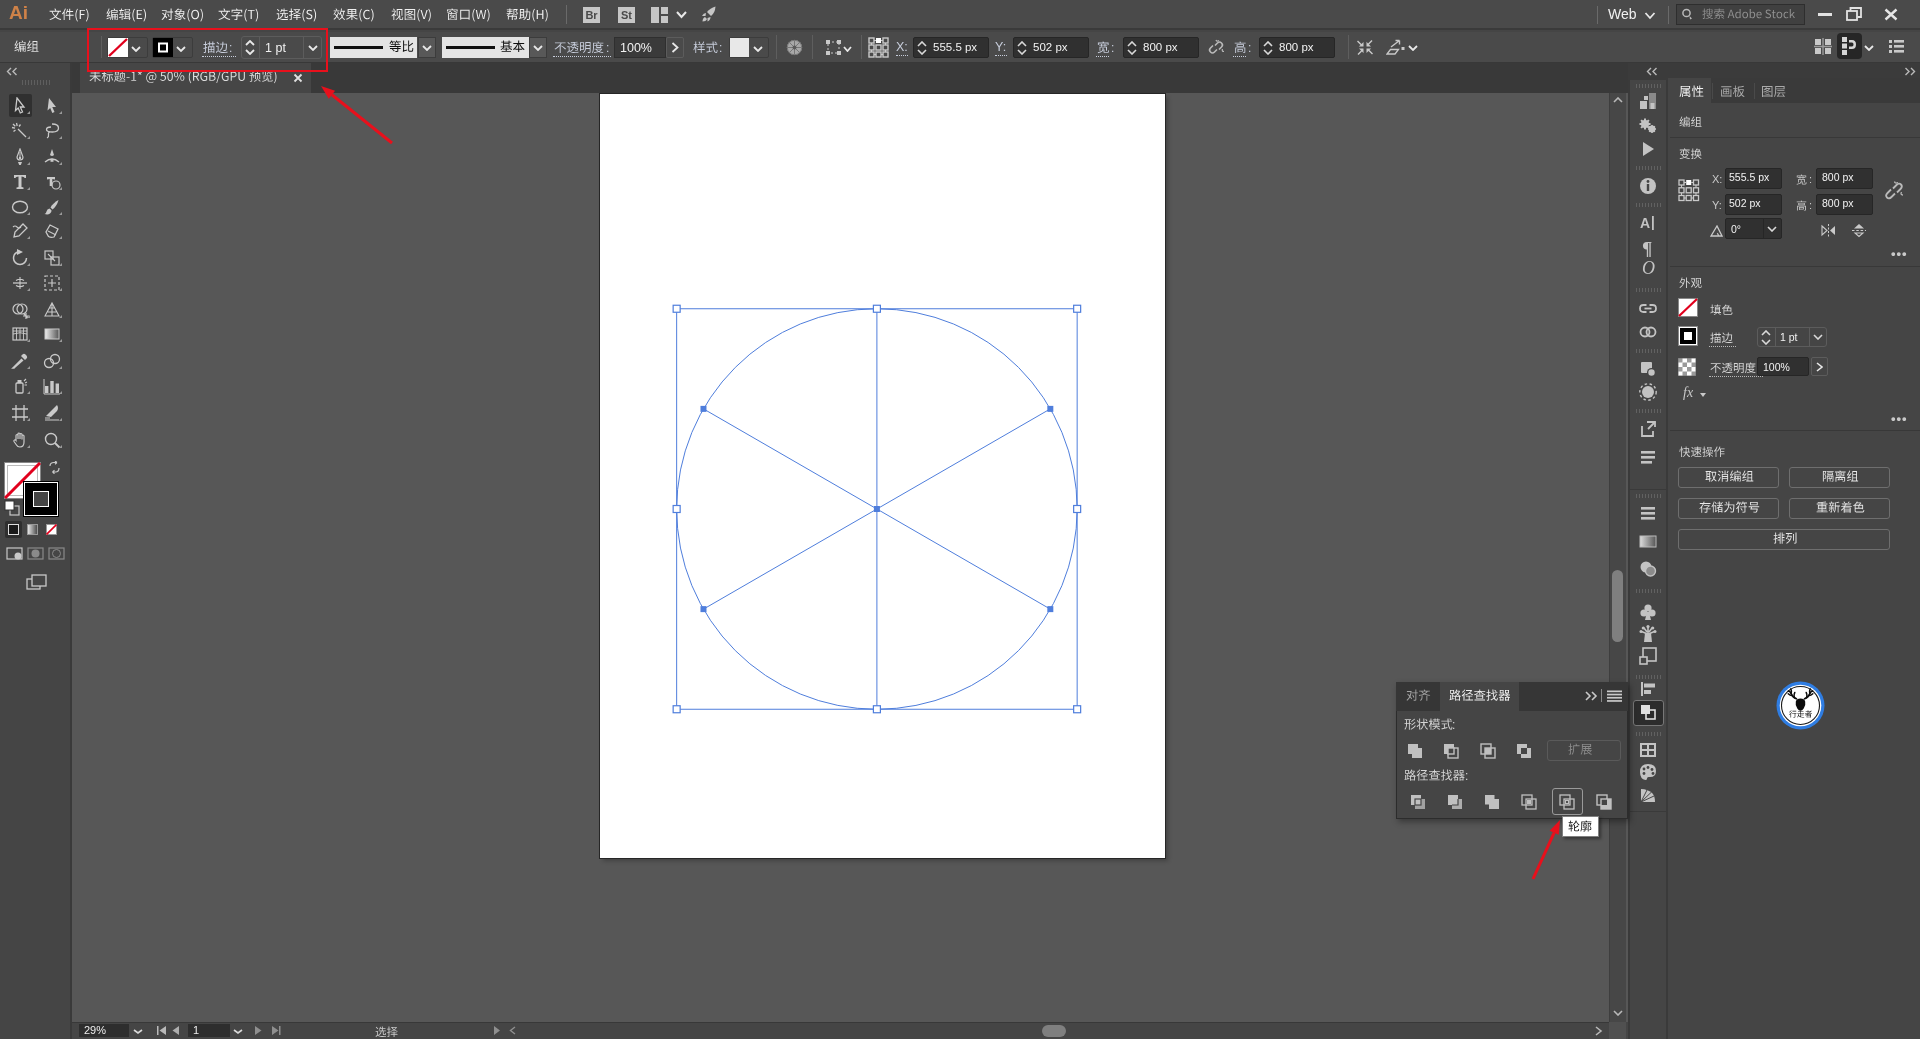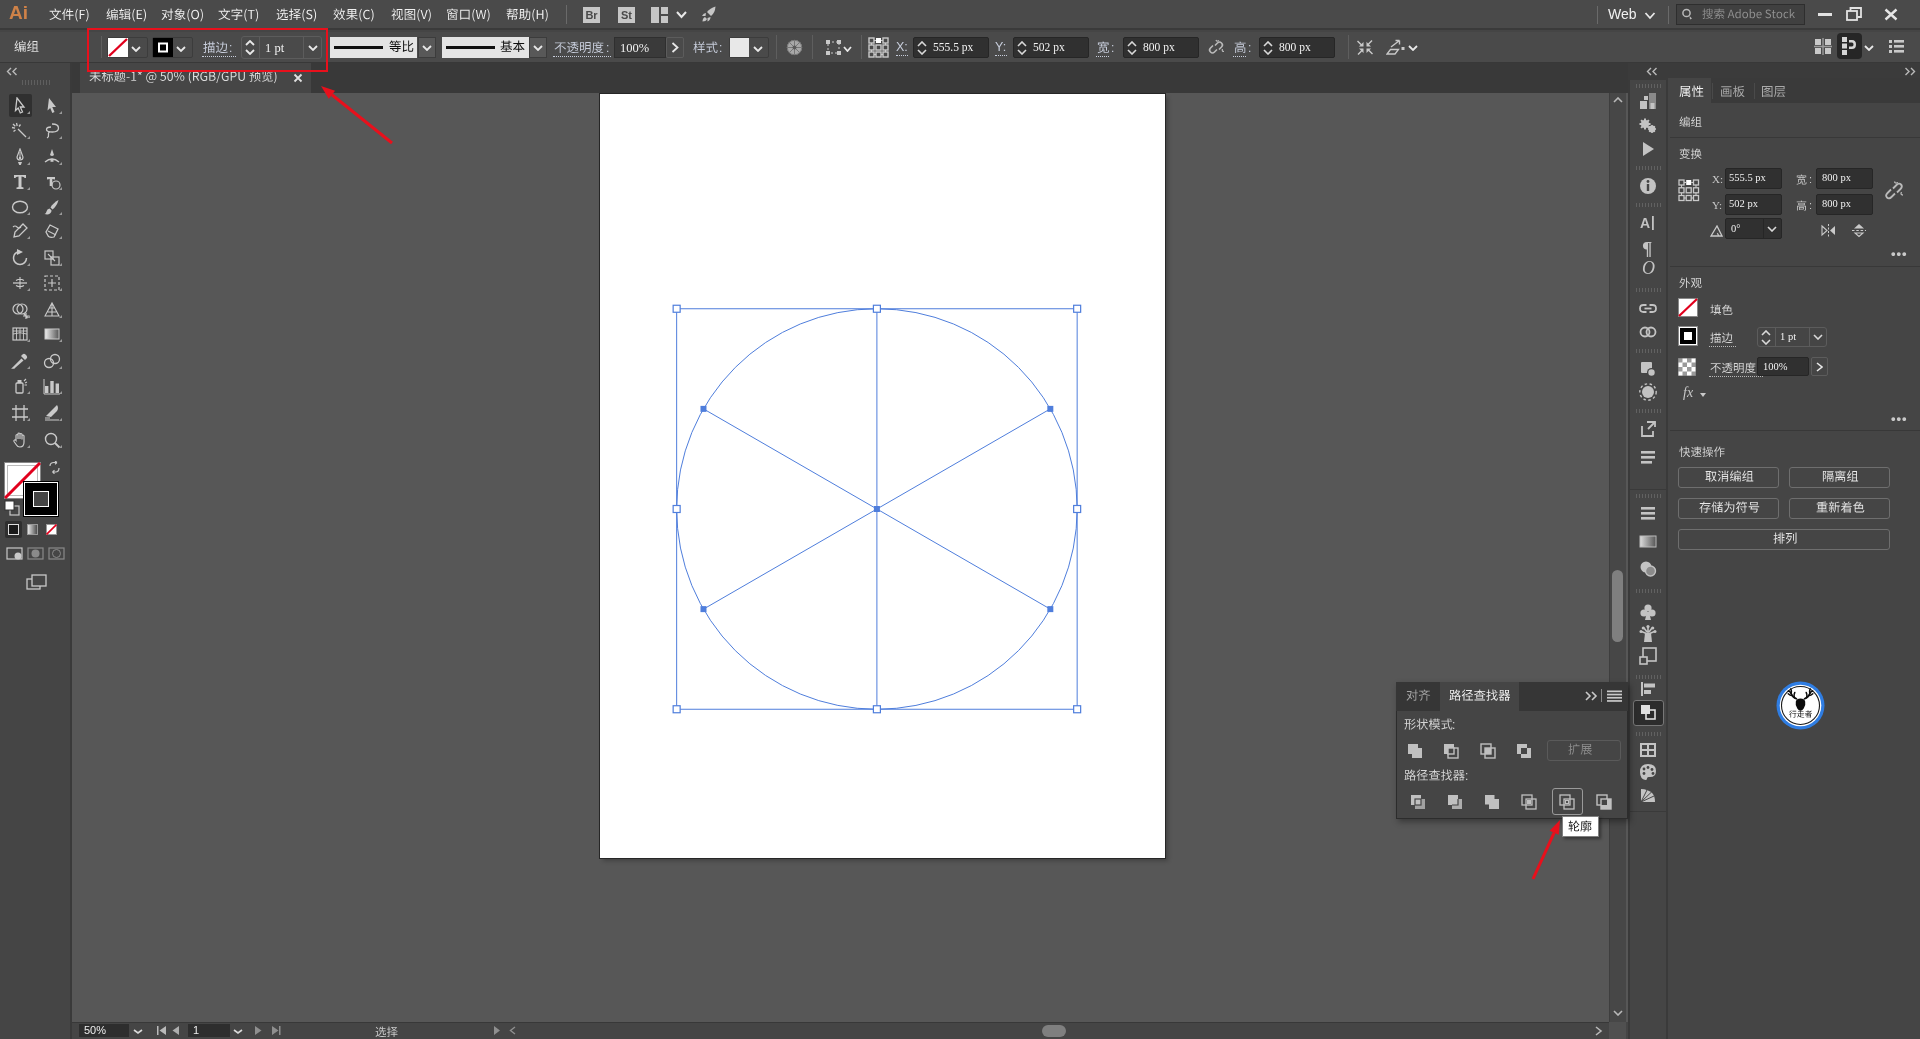--- a/index.html
+++ b/index.html
@@ -1,17 +1,17 @@
 <!DOCTYPE html>
 <html><head><meta charset="utf-8"><style>
 *{margin:0;padding:0;box-sizing:border-box}
 html,body{width:1920px;height:1039px;overflow:hidden;background:#454545;
 font-family:"Liberation Sans",sans-serif;}
 .abs{position:absolute}
-.mono{font-family:Liberation Serif, serif}
+.mono{font-family:Liberation Sans, sans-serif}
 </style></head><body>
 <div class="abs" style="left:0;top:0;width:1920px;height:1039px">
 <div class="abs" style="left:0;top:0;width:1920px;height:30px;background:#4a4a4a;border-bottom:2px solid #3a3a3a"></div>
     <div class="abs" style="left:9px;top:2px;font-size:19px;font-weight:bold;color:#cf8248;letter-spacing:0px">Ai</div>
     <svg style="position:absolute;left:48px;top:8px;" width="42" height="18" viewBox="0 0 42 18">
       <path transform="translate(1,11.1)" d="M9.1 -7.9 10.1 -7.7Q9.3 -5.4 8.1 -3.7Q6.8 -2.0 5.1 -0.9Q3.3 0.2 1.0 1.0Q1.0 0.9 0.9 0.7Q0.8 0.5 0.7 0.4Q0.6 0.2 0.5 0.1Q2.7 -0.6 4.4 -1.6Q6.1 -2.7 7.2 -4.2Q8.4 -5.8 9.1 -7.9ZM3.4 -7.9Q4.1 -5.9 5.3 -4.3Q6.6 -2.8 8.3 -1.6Q10.0 -0.5 12.2 0.0Q12.1 0.1 12.0 0.3Q11.8 0.5 11.7 0.6Q11.6 0.8 11.5 0.9Q9.3 0.3 7.5 -0.9Q5.8 -2.1 4.6 -3.8Q3.3 -5.5 2.5 -7.6ZM0.6 -8.4H12.0V-7.4H0.6ZM5.3 -10.4 6.3 -10.7Q6.6 -10.2 6.9 -9.7Q7.2 -9.1 7.3 -8.7L6.3 -8.4Q6.2 -8.8 5.9 -9.3Q5.6 -9.9 5.3 -10.4Z M20.2 -10.4H21.2V1.0H20.2ZM18.0 -9.9 18.9 -9.8Q18.8 -8.9 18.5 -8.0Q18.3 -7.2 18.0 -6.5Q17.7 -5.7 17.3 -5.2Q17.2 -5.2 17.1 -5.3Q16.9 -5.4 16.8 -5.5Q16.6 -5.6 16.5 -5.6Q16.9 -6.2 17.2 -6.8Q17.5 -7.5 17.7 -8.3Q17.9 -9.1 18.0 -9.9ZM18.2 -8.0H24.1V-7.1H17.9ZM16.6 -4.3H24.6V-3.4H16.6ZM16.0 -10.5 16.9 -10.3Q16.5 -9.2 15.9 -8.2Q15.4 -7.1 14.8 -6.2Q14.2 -5.3 13.5 -4.6Q13.5 -4.7 13.4 -4.9Q13.3 -5.0 13.2 -5.2Q13.1 -5.4 13.0 -5.5Q13.6 -6.1 14.1 -6.9Q14.7 -7.7 15.2 -8.7Q15.6 -9.6 16.0 -10.5ZM14.7 -7.3 15.6 -8.2 15.6 -8.2V1.0H14.7Z M28.2 2.5Q27.3 1.1 26.9 -0.5Q26.4 -2.1 26.4 -3.9Q26.4 -5.8 26.9 -7.3Q27.3 -8.9 28.2 -10.3L28.9 -10.0Q28.1 -8.6 27.7 -7.1Q27.3 -5.5 27.3 -3.9Q27.3 -2.3 27.7 -0.8Q28.1 0.8 28.9 2.1Z M30.7 0.0V-9.2H36.0V-8.3H31.9V-5.1H35.4V-4.1H31.9V0.0Z M37.7 2.5 36.9 2.1Q37.8 0.8 38.2 -0.8Q38.6 -2.3 38.6 -3.9Q38.6 -5.5 38.2 -7.1Q37.8 -8.6 36.9 -10.0L37.7 -10.3Q38.5 -8.9 39.0 -7.3Q39.5 -5.8 39.5 -3.9Q39.5 -2.1 39.0 -0.5Q38.5 1.1 37.7 2.5Z" fill="#f0f0f0"></path>
     </svg>
     <svg style="position:absolute;left:105px;top:8px;" width="43" height="18" viewBox="0 0 43 18">
       <path transform="translate(1,11.1)" d="M0.9 -2.3Q0.8 -2.4 0.8 -2.5Q0.7 -2.7 0.7 -2.9Q0.6 -3.0 0.6 -3.1Q0.8 -3.2 1.0 -3.4Q1.2 -3.6 1.5 -4.0Q1.6 -4.2 1.9 -4.6Q2.1 -5.0 2.5 -5.5Q2.8 -6.0 3.2 -6.7Q3.5 -7.3 3.8 -8.0L4.6 -7.5Q4.1 -6.7 3.6 -5.8Q3.1 -5.0 2.6 -4.2Q2.0 -3.4 1.5 -2.8V-2.8Q1.5 -2.8 1.4 -2.7Q1.3 -2.7 1.2 -2.6Q1.0 -2.5 0.9 -2.4Q0.9 -2.4 0.9 -2.3ZM0.9 -2.3 0.8 -3.1 1.2 -3.4 4.2 -4.0Q4.2 -3.8 4.2 -3.6Q4.2 -3.4 4.3 -3.2Q3.2 -3.0 2.6 -2.8Q2.0 -2.7 1.6 -2.6Q1.3 -2.5 1.1 -2.4Q0.9 -2.3 0.9 -2.3ZM0.8 -5.3Q0.7 -5.4 0.7 -5.6Q0.6 -5.7 0.6 -5.9Q0.5 -6.1 0.5 -6.2Q0.6 -6.2 0.8 -6.4Q1.0 -6.7 1.2 -7.0Q1.2 -7.1 1.4 -7.5Q1.6 -7.9 1.9 -8.4Q2.1 -8.9 2.3 -9.4Q2.5 -10.0 2.7 -10.6L3.6 -10.3Q3.3 -9.5 2.9 -8.7Q2.6 -7.9 2.2 -7.1Q1.7 -6.4 1.3 -5.8V-5.8Q1.3 -5.8 1.2 -5.8Q1.2 -5.7 1.0 -5.6Q0.9 -5.6 0.9 -5.5Q0.8 -5.4 0.8 -5.3ZM0.8 -5.3 0.7 -6.0 1.2 -6.3 3.4 -6.5Q3.3 -6.4 3.3 -6.1Q3.3 -5.9 3.3 -5.8Q2.6 -5.7 2.1 -5.6Q1.6 -5.5 1.4 -5.5Q1.1 -5.4 1.0 -5.4Q0.8 -5.4 0.8 -5.3ZM0.5 -0.7Q1.2 -0.9 2.2 -1.3Q3.2 -1.7 4.2 -2.1L4.4 -1.3Q3.4 -0.9 2.5 -0.5Q1.5 -0.1 0.7 0.2ZM7.9 -4.8H8.5V0.6H7.9ZM9.4 -4.8H10.0V0.6H9.4ZM11.0 -5.2H11.7V0.1Q11.7 0.3 11.7 0.5Q11.6 0.7 11.4 0.8Q11.3 0.9 11.0 0.9Q10.8 0.9 10.5 0.9Q10.5 0.8 10.4 0.6Q10.3 0.4 10.3 0.2Q10.5 0.2 10.6 0.2Q10.8 0.2 10.9 0.2Q11.0 0.2 11.0 0.1ZM5.2 -9.2H6.1V-6.5Q6.1 -5.7 6.0 -4.8Q6.0 -3.9 5.8 -2.9Q5.7 -1.9 5.4 -0.9Q5.1 0.0 4.7 0.8Q4.6 0.7 4.5 0.6Q4.3 0.5 4.2 0.4Q4.1 0.3 4.0 0.3Q4.4 -0.5 4.6 -1.4Q4.9 -2.2 5.0 -3.1Q5.1 -4.0 5.2 -4.9Q5.2 -5.8 5.2 -6.5ZM5.7 -9.2H11.6V-6.3H5.7V-7.1H10.7V-8.4H5.7ZM6.1 -5.2H11.4V-4.4H6.8V0.9H6.1ZM6.4 -2.5H11.3V-1.8H6.4ZM7.6 -10.4 8.5 -10.7Q8.7 -10.3 8.9 -9.9Q9.1 -9.4 9.2 -9.1L8.3 -8.8Q8.2 -9.1 8.0 -9.6Q7.8 -10.0 7.6 -10.4Z M13.2 -9.1H17.8V-8.2H13.2ZM15.7 -7.2H16.5V1.0H15.7ZM13.1 -2.1Q13.7 -2.2 14.5 -2.3Q15.3 -2.5 16.2 -2.6Q17.0 -2.8 17.9 -2.9L18.0 -2.1Q16.7 -1.9 15.5 -1.6Q14.3 -1.4 13.3 -1.2ZM13.6 -4.2Q13.6 -4.3 13.5 -4.4Q13.5 -4.6 13.4 -4.7Q13.4 -4.9 13.3 -5.0Q13.5 -5.1 13.6 -5.3Q13.8 -5.6 13.9 -6.0Q14.0 -6.2 14.2 -6.7Q14.3 -7.2 14.5 -7.8Q14.6 -8.4 14.8 -9.2Q15.0 -9.9 15.1 -10.6L16.0 -10.4Q15.8 -9.4 15.5 -8.4Q15.2 -7.3 14.9 -6.4Q14.6 -5.5 14.2 -4.7V-4.7Q14.2 -4.7 14.2 -4.6Q14.1 -4.6 13.9 -4.5Q13.8 -4.4 13.7 -4.3Q13.6 -4.3 13.6 -4.2ZM13.6 -4.2V-5.0L14.1 -5.2H17.7V-4.4H14.5Q14.2 -4.4 14.0 -4.3Q13.7 -4.3 13.6 -4.2ZM22.9 -6.5H23.8V1.0H22.9ZM19.5 -9.5V-8.2H22.9V-9.5ZM18.7 -10.2H23.8V-7.5H18.7ZM17.9 -6.7H24.6V-5.9H17.9ZM19.2 -4.9H23.1V-4.1H19.2ZM19.2 -3.0H23.2V-2.3H19.2ZM18.8 -6.5H19.7V-0.8L18.8 -0.7ZM17.6 -1.0Q18.5 -1.0 19.6 -1.1Q20.8 -1.2 22.1 -1.3Q23.4 -1.4 24.7 -1.4L24.7 -0.7Q23.4 -0.6 22.2 -0.5Q20.9 -0.3 19.8 -0.3Q18.7 -0.2 17.8 -0.1Z M28.2 2.5Q27.3 1.1 26.9 -0.5Q26.4 -2.1 26.4 -3.9Q26.4 -5.8 26.9 -7.3Q27.3 -8.9 28.2 -10.3L28.9 -10.0Q28.1 -8.6 27.7 -7.1Q27.3 -5.5 27.3 -3.9Q27.3 -2.3 27.7 -0.8Q28.1 0.8 28.9 2.1Z M30.7 0.0V-9.2H36.0V-8.3H31.9V-5.4H35.4V-4.4H31.9V-1.0H36.2V0.0Z M38.1 2.5 37.4 2.1Q38.2 0.8 38.6 -0.8Q39.0 -2.3 39.0 -3.9Q39.0 -5.5 38.6 -7.1Q38.2 -8.6 37.4 -10.0L38.1 -10.3Q39.0 -8.9 39.5 -7.3Q40.0 -5.8 40.0 -3.9Q40.0 -2.1 39.5 -0.5Q39.0 1.1 38.1 2.5Z" fill="#f0f0f0"></path>
     </svg>
@@ -542,21 +542,21 @@
     <svg class="abs" style="left:1613px;top:97px" width="10" height="6" viewBox="0 0 10 6">
       <path d="M1 5 L5.0 1 L9 5" stroke="#b9b9b9" stroke-width="1.6" fill="none"></path>
     </svg>
     <div class="abs" style="left:1612px;top:570px;width:11px;height:72px;background:#7f7f7f;border-radius:6px"></div>
     <svg class="abs" style="left:1613px;top:1010px" width="10" height="6" viewBox="0 0 10 6">
       <path d="M1 1 L5.0 5 L9 1" stroke="#b9b9b9" stroke-width="1.6" fill="none"></path>
     </svg>
     <div class="abs" style="left:1609px;top:1022px;width:17px;height:17px;background:#505050"></div>
     <div class="abs" style="left:72px;top:1022px;width:1537px;height:17px;background:#454545;border-top:1px solid #383838"></div>
     <div class="abs" style="left:79px;top:1024px;width:50px;height:13px;background:#2e2e2e"></div>
-    <div class="abs" style="left:84px;top:1024px;font-size:11px;color:#ededed">50%</div>
+    <div class="abs" style="left:84px;top:1024px;font-size:11px;color:#ededed">29%</div>
     <svg class="abs" style="left:133px;top:1029px" width="10" height="5" viewBox="0 0 10 5">
       <path d="M1 1 L5.0 4 L9 1" stroke="#d9d9d9" stroke-width="1.6" fill="none"></path>
     </svg>
     <svg class="abs" style="left:155px;top:1026px" width="26" height="9" viewBox="0 0 26 9">
       <g fill="#b9b9b9">
         <path d="M2 0 L2 9 L3.5 9 L3.5 0 Z M11 0 L4.5 4.5 L11 9 Z"></path>
         <path d="M24 0 L17.5 4.5 L24 9 Z" opacity="0.9"></path>
       </g>
     </svg>
     <div class="abs" style="left:188px;top:1024px;width:42px;height:13px;background:#2e2e2e"></div>

